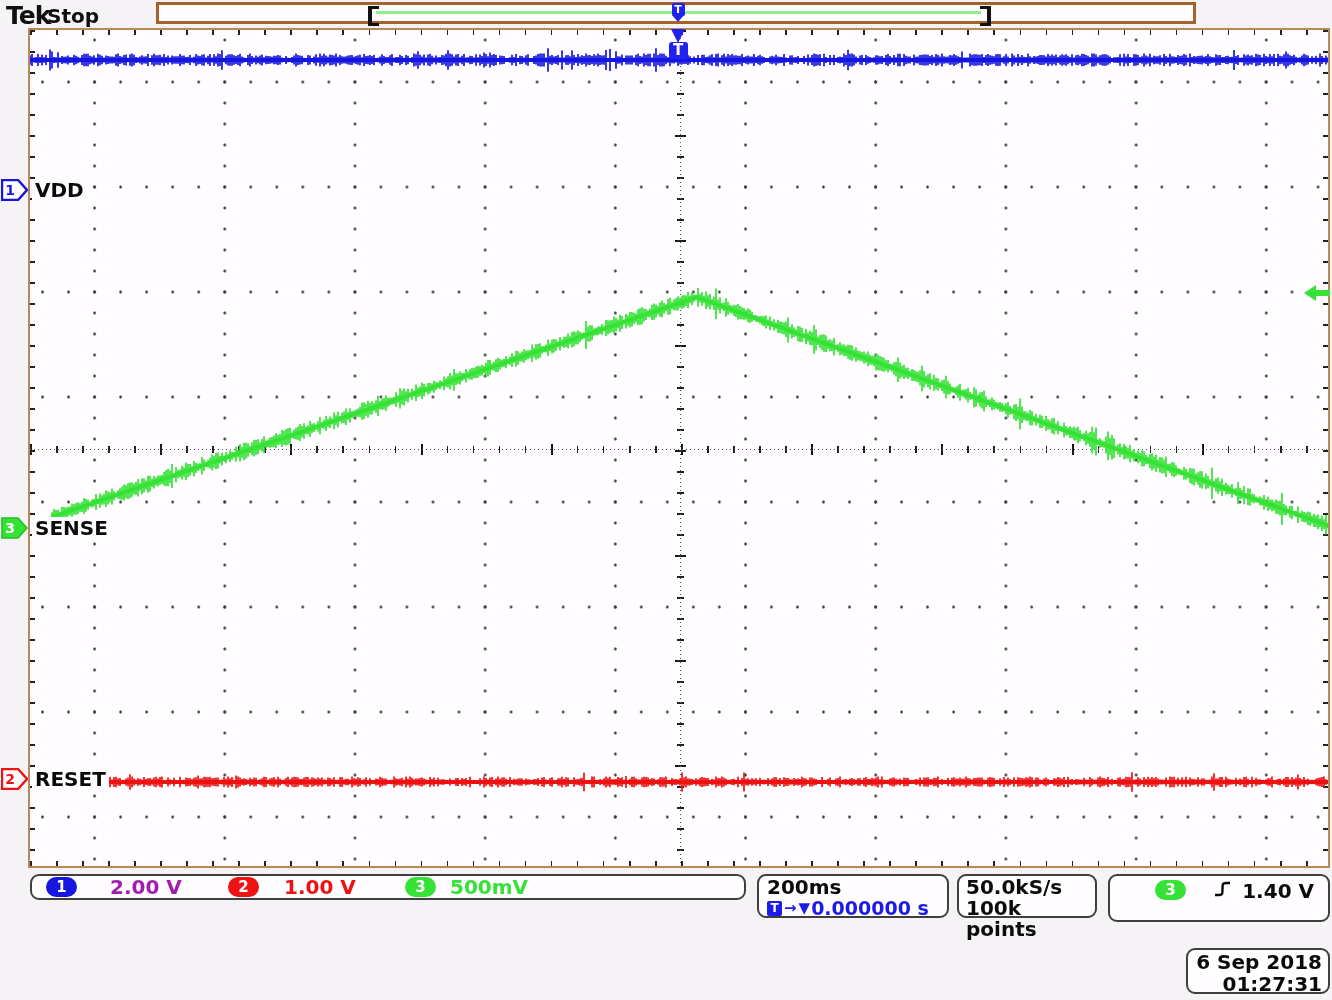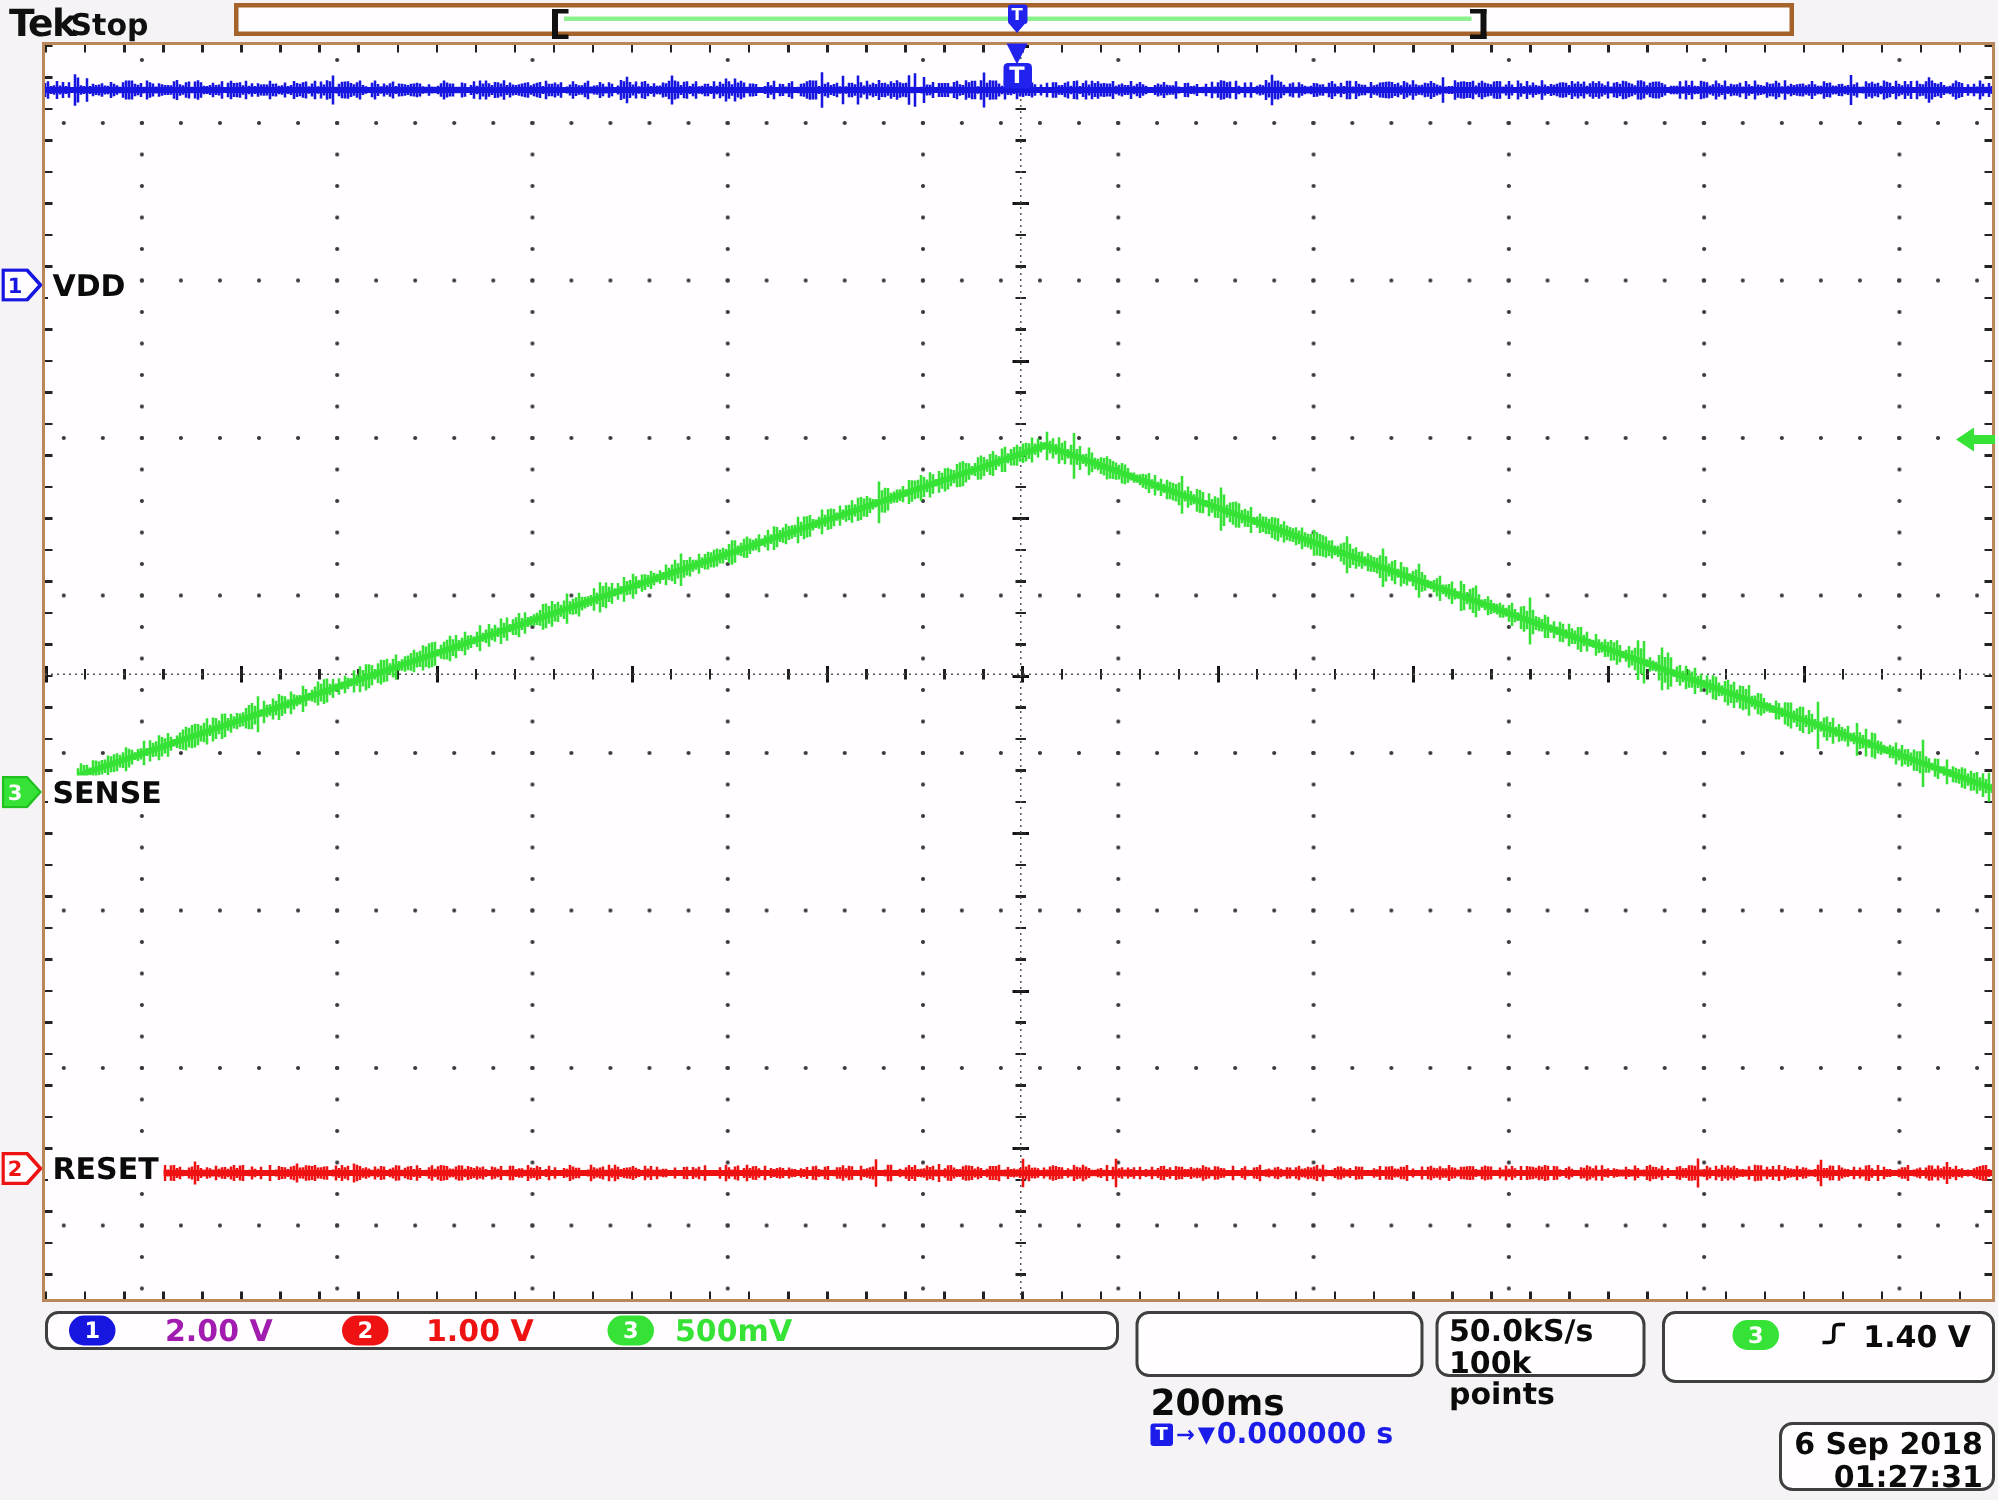--- a/index.html
+++ b/index.html
@@ -62,21 +62,21 @@
   #screen-trig .tbox{display:block;margin:-1px auto 0;width:19px;height:17px;background:#2222ee;color:#fff;
     font-size:15px;font-weight:bold;line-height:17px;border-radius:3px;}
   
   .box{box-sizing:border-box;border:2px solid #3f3f3f;border-radius:9px;background:#fffdff;}
   #ch-readouts{left:30px;top:874px;width:716px;height:26px;}
   .pill{display:inline-block;width:31px;height:20px;border-radius:10px;color:#fff;
     text-align:center;font-size:15px;font-weight:bold;line-height:20px;vertical-align:top;}
   .ro-text{display:inline-block;font-size:20px;font-weight:bold;line-height:21px;vertical-align:top;}
   #ch-readouts .pill,#ch-readouts .ro-text{position:absolute;top:1px;}
   #tb-box{left:757px;top:874px;width:192px;height:44px;padding:1px 0 0 8px;}
-  #tb-scale{font-size:24px;font-weight:bold;color:#0b0b0b;line-height:21px;margin-top:48px;}
+  #tb-scale{font-size:20px;font-weight:bold;color:#0b0b0b;line-height:21px;}
   #tb-pos{color:#1b1bea;font-size:19px;font-weight:bold;line-height:20px;display:flex;align-items:center;}
   #tb-pos .tbox{display:inline-block;width:15px;height:15px;background:#1b1bea;color:#fff;border-radius:2px;
     font-size:12px;line-height:15px;text-align:center;margin-right:1px;}
   #tb-pos .arr{font-size:15px;margin:0 1px;}
   #acq-box{left:957px;top:874px;width:140px;height:44px;padding:1px 16px 0 7px;}
   #acq-box div{font-size:20px;font-weight:bold;color:#0b0b0b;line-height:21px;}
   #trig-box{left:1108px;top:874px;width:222px;height:48px;}
   #trig-box .pill{position:absolute;left:45px;top:4px;}
   #trig-box .slope{position:absolute;left:103px;top:3px;}
   #trig-box .lvl{position:absolute;right:14px;top:3px;font-size:20px;font-weight:bold;color:#0b0b0b;}

